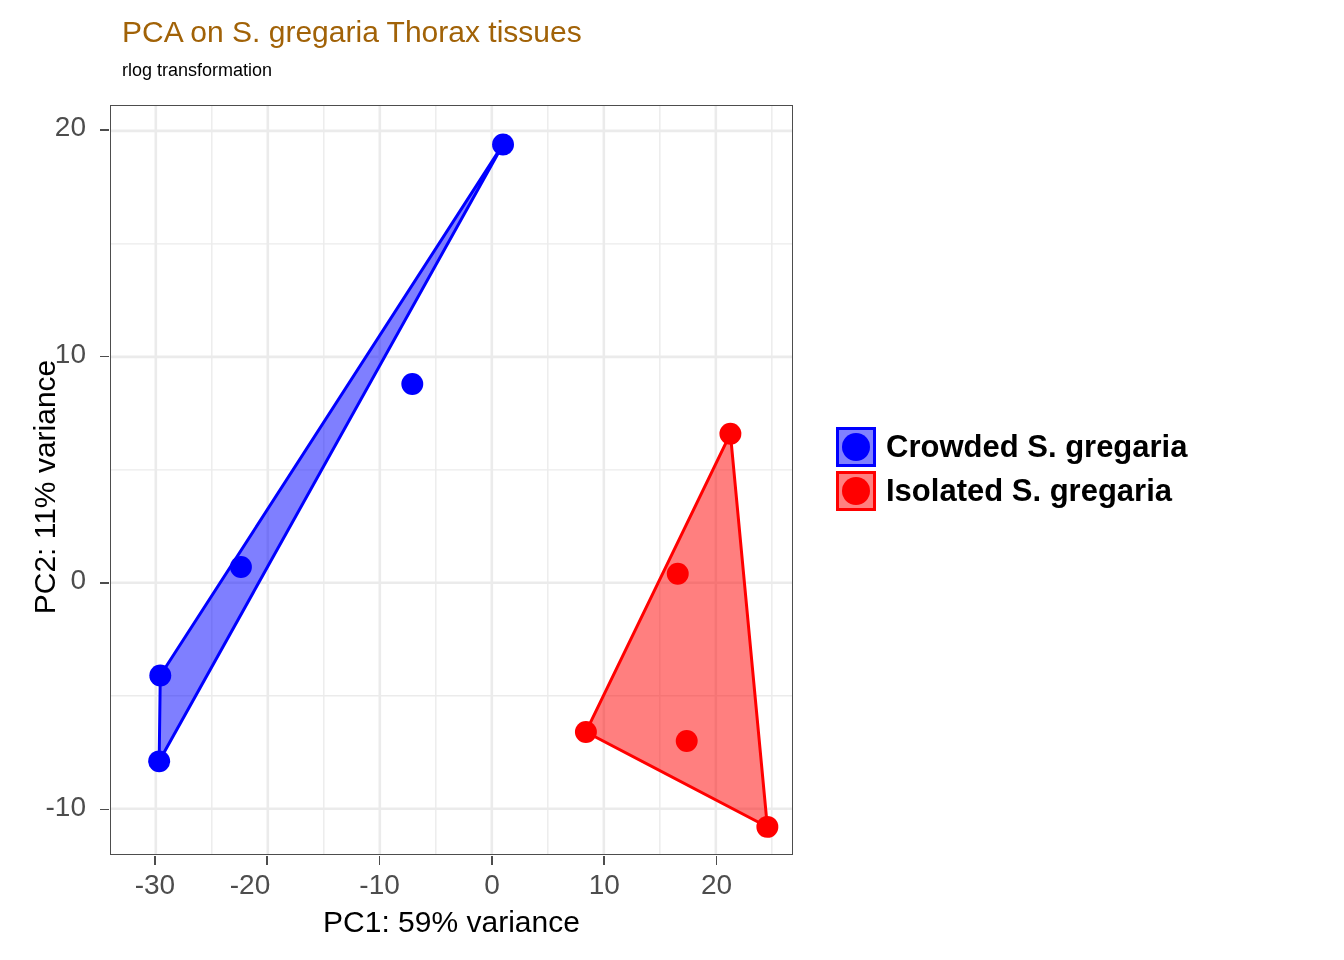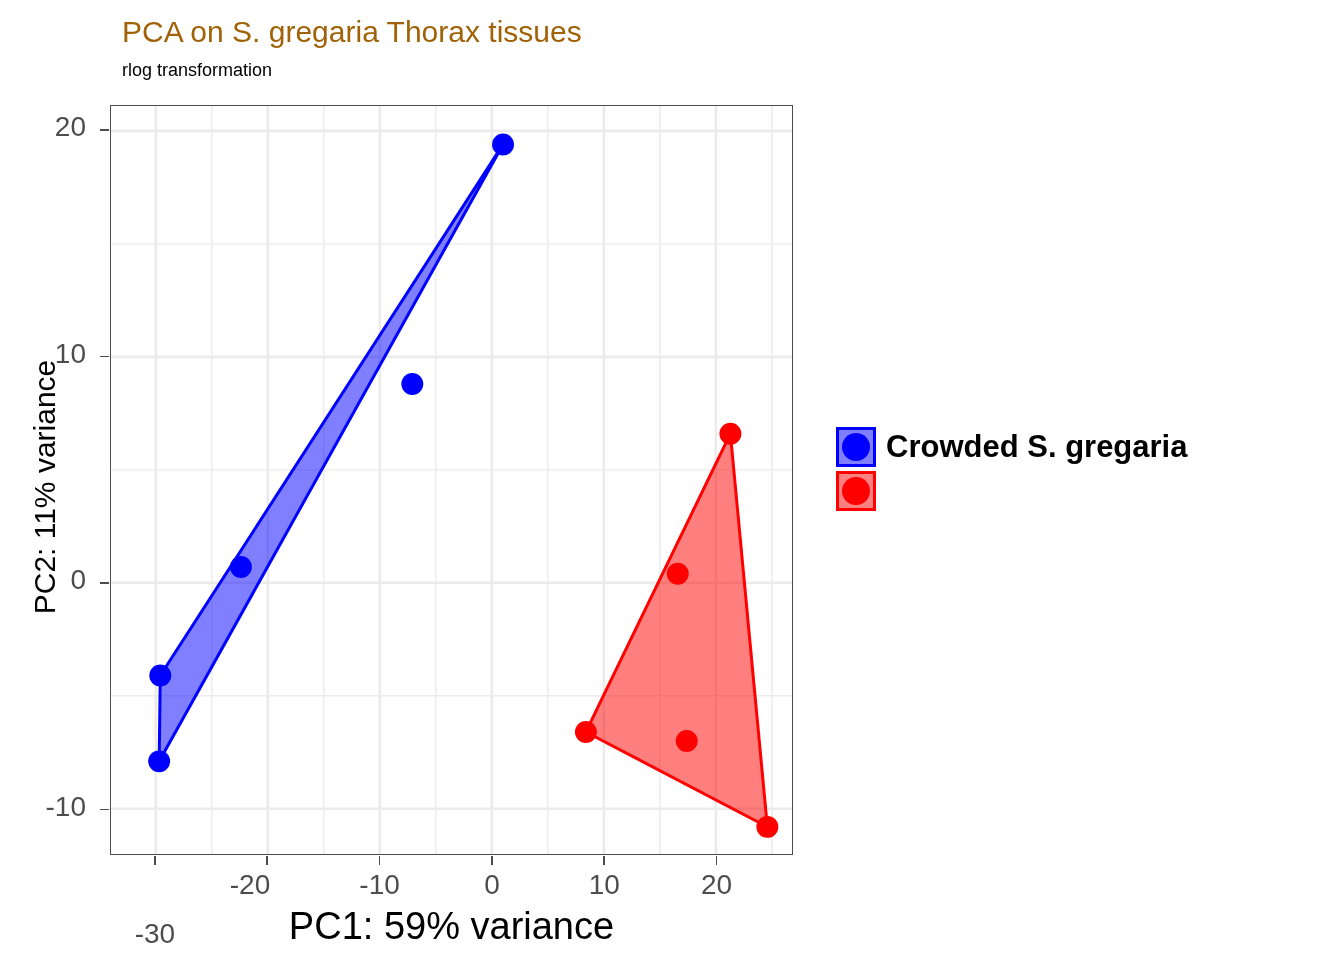--- a/index.html
+++ b/index.html
@@ -93,21 +93,21 @@
     background: #4d4d4d;
   }
 
   
   #xaxis-title {
     position: absolute;
     left: 110px;
     top: 905px;
     width: 683px;
     text-align: center;
-    font-size: 38px;
+    font-size: 30px;
     color: #000000;
     white-space: nowrap;
   }
   #yaxis-title {
     position: absolute;
     left: -330px;
     top: 470px;
     width: 750px;
     text-align: center;
     font-size: 30px;
@@ -213,21 +213,21 @@
       <div class="ytick-label" style="left: 0px; width: 86px; right: auto; top: 110.924px;">20</div>
       <div class="tick-mark-y" style="left: 100px; top: 128.924px;"></div>
       <div class="ytick-label" style="left: 0px; width: 86px; right: auto; top: 337.511px;">10</div>
       <div class="tick-mark-y" style="left: 100px; top: 355.511px;"></div>
       <div class="ytick-label" style="left: 0px; width: 86px; right: auto; top: 564.097px;">0</div>
       <div class="tick-mark-y" style="left: 100px; top: 582.097px;"></div>
       <div class="ytick-label" style="left: 0px; width: 86px; right: auto; top: 790.683px;">-10</div>
       <div class="tick-mark-y" style="left: 100px; top: 808.683px;"></div>
     </div>
   <div id="xticks">
-      <div class="xtick-label" style="left: 104.934px; width: 100px; top: 918px;">-30</div>
+      <div class="xtick-label" style="left: 104.934px; width: 100px; top: 869px;">-30</div>
       <div class="tick-mark-x" style="left: 153.934px; top: 856px;"></div>
       <div class="xtick-label" style="left: 200px; width: 100px; top: 869px;">-20</div>
       <div class="tick-mark-x" style="left: 266.27px; top: 856px;"></div>
       <div class="xtick-label" style="left: 329.605px; width: 100px; top: 869px;">-10</div>
       <div class="tick-mark-x" style="left: 378.605px; top: 856px;"></div>
       <div class="xtick-label" style="left: 441.941px; width: 100px; top: 869px;">0</div>
       <div class="tick-mark-x" style="left: 490.941px; top: 856px;"></div>
       <div class="xtick-label" style="left: 554.276px; width: 100px; top: 869px;">10</div>
       <div class="tick-mark-x" style="left: 603.276px; top: 856px;"></div>
       <div class="xtick-label" style="left: 666.612px; width: 100px; top: 869px;">20</div>
@@ -241,16 +241,17 @@
     <div class="legend-row">
       <span class="legend-key" style="background: rgb(128, 128, 255); border: 3px solid rgb(0, 0, 255);">
         <span class="key-dot" style="background: rgb(0, 0, 255);"></span>
       </span>
       <span class="legend-label">Crowded S. gregaria</span>
     </div>
     <div class="legend-row">
       <span class="legend-key" style="background: rgb(255, 128, 128); border: 3px solid rgb(255, 0, 0);">
         <span class="key-dot" style="background: rgb(255, 0, 0);"></span>
       </span>
+      <span class="legend-label">Isolated S. gregaria</span>
     </div>
   </div>
 
 </div>
 
 </body></html>

